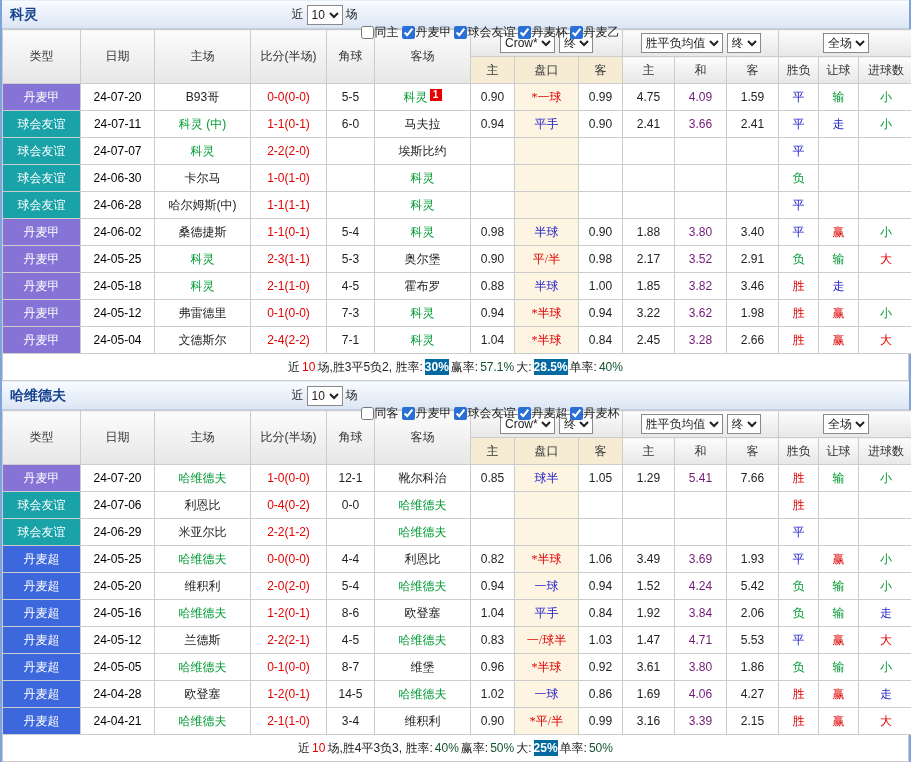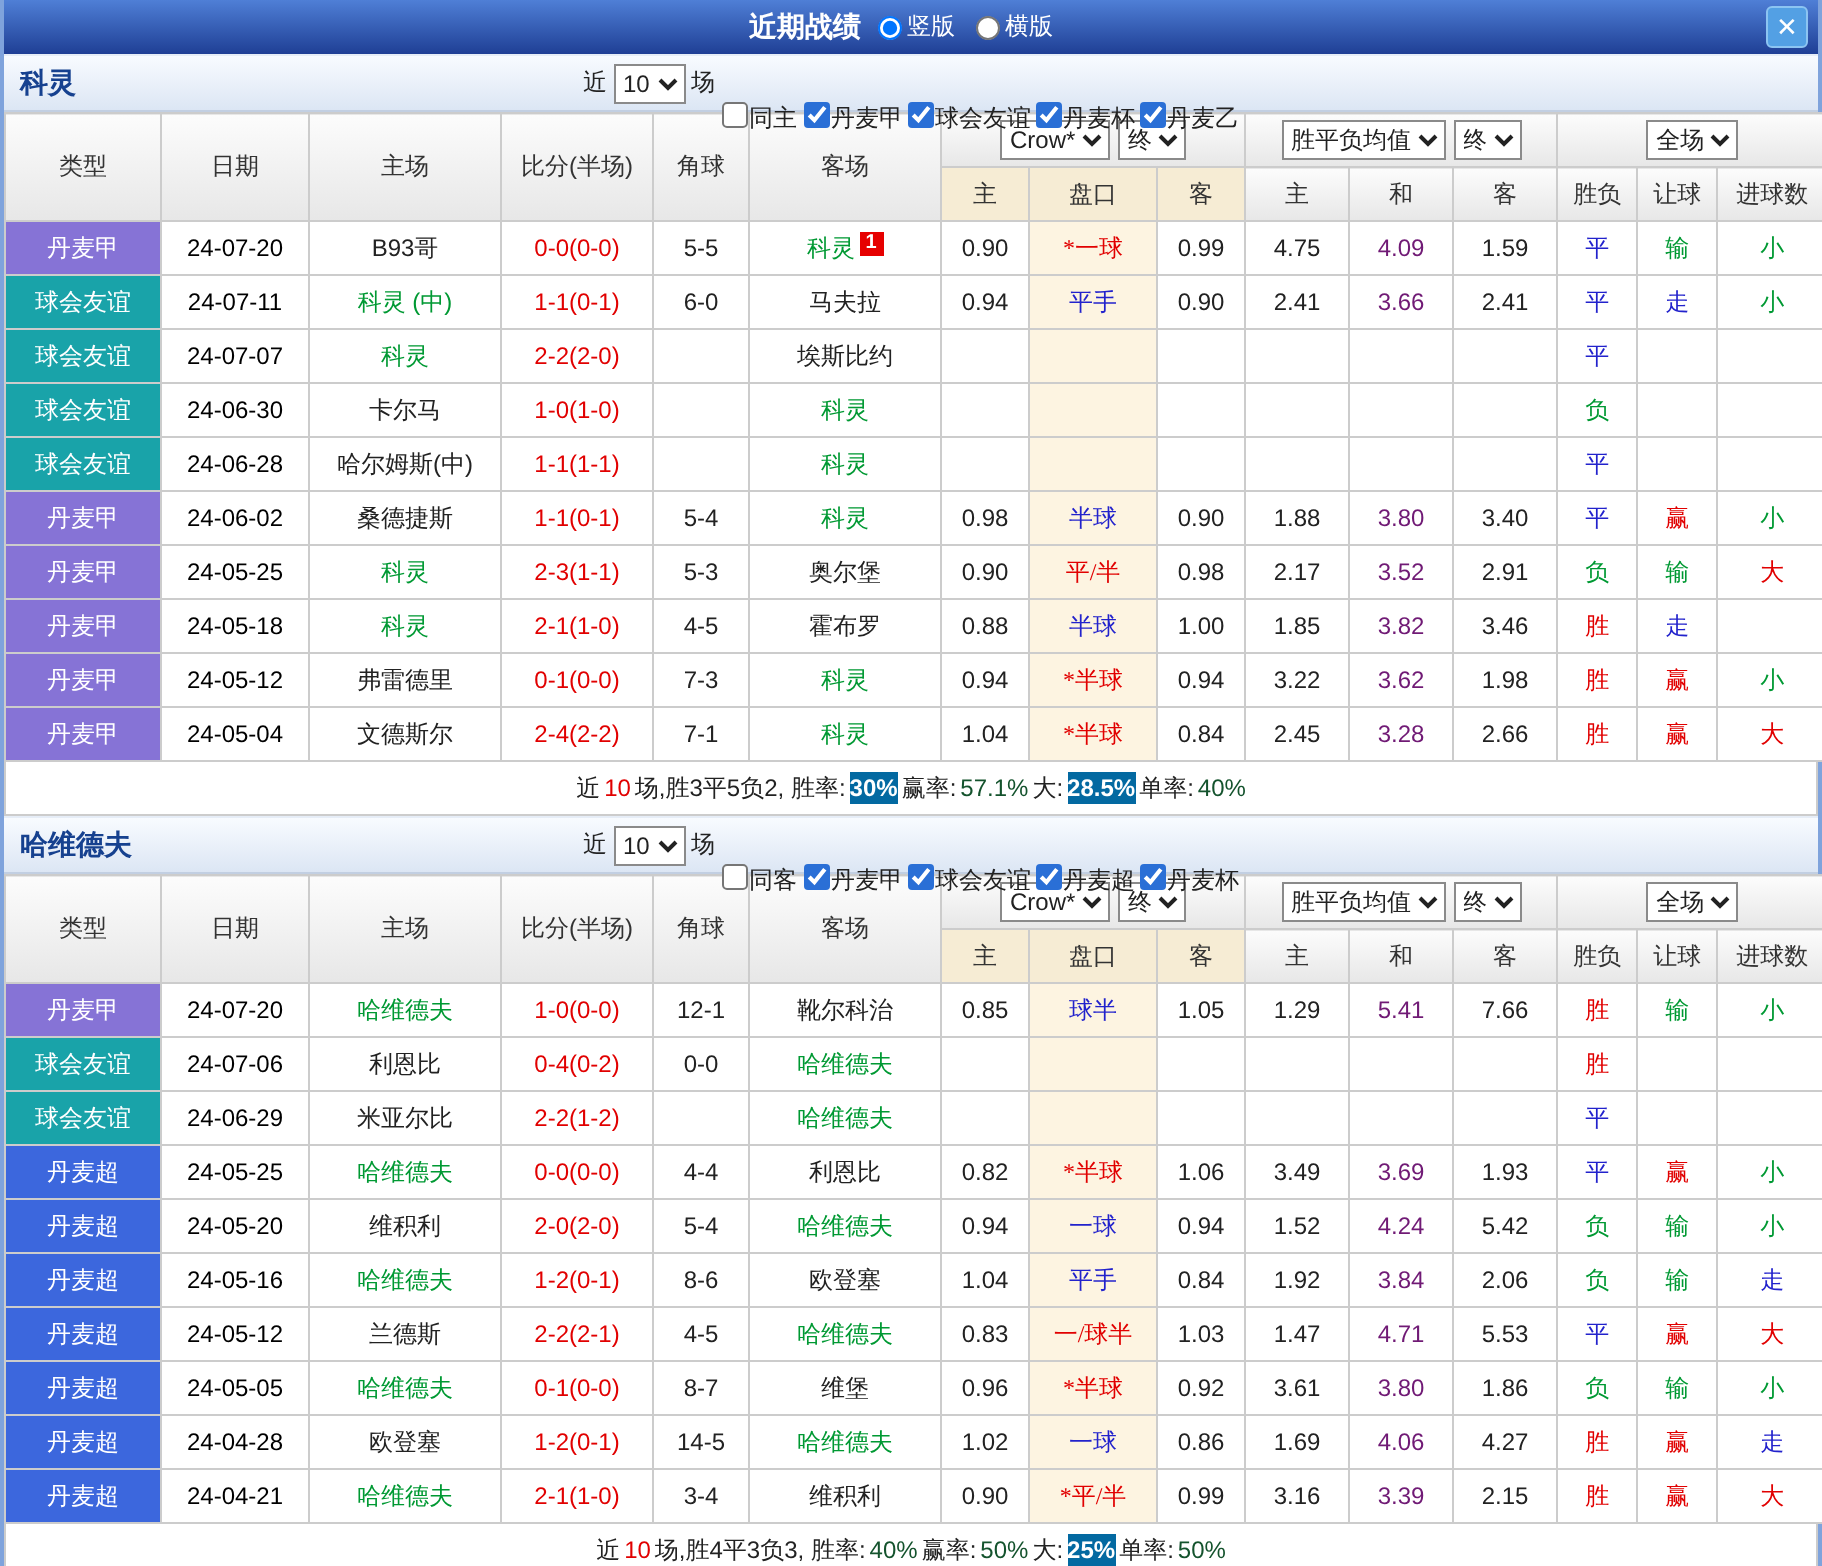--- a/index.html
+++ b/index.html
@@ -30,21 +30,21 @@
   .section-bar {
     height:29px; background:linear-gradient(#f8fbff,#dce6f4);
     border-bottom:1px solid #c2cfe2; border-top:1px solid #e6edf7;
     display:flex; align-items:center; position:relative;
   }
   .team-name { position:absolute; left:8px; font-weight:bold; font-size:14px; color:#16418f; }
   .filter { margin:0 auto; display:flex; align-items:center; gap:3px; }
   .filter select, thead select {
     height:20px; font-size:12px; border:1px solid #8a8a8a; background:#fff; color:#222;
   }
-  .chk { display:inline-flex; align-items:flex-start; gap:1px; cursor:pointer;margin-top:36px; }
+  .chk { display:inline-flex; align-items:center; gap:1px; cursor:pointer;margin-top:36px; }
   .chk input { width:13px; height:13px; accent-color:#2a6fd6; }
   .league-filters { display:inline-flex; align-items:center; gap:2px; }
 
   
   table { width:100%; border-collapse:collapse; table-layout:fixed; }
   th,td {
     border:1px solid #ccc; text-align:center; height:27px;
     overflow:hidden; white-space:nowrap; font-weight:normal;
   }
   thead th { background:linear-gradient(#fcfcfc,#e7e7e7); color:#333; }
@@ -80,32 +80,20 @@
   }
   .f-red { color:#e10000; }
   .f-blue { color:#14532d; }
   .f-badge { background:#0369a1; color:#fff; font-weight:bold; padding:1px 0; }
 </style>
 </head>
 <body>
 
 <div class="window">
 
-  <div class="titlebar">
-    <span class="title">近期战绩</span>
-    <label>
-      <input type="radio" name="layout" checked="" style="">
-      <span>竖版</span>
-    </label>
-    <label>
-      <input type="radio" name="layout" style="">
-      <span>横版</span>
-    </label>
-    <div class="close-btn">✕</div>
-  </div>
 
   <div class="section">
     <div class="section-bar">
       <span class="team-name">科灵</span>
       <div class="filter">
         <span>近</span>
         <select>
           <option>10</option>
         </select>
         <span>场</span>

